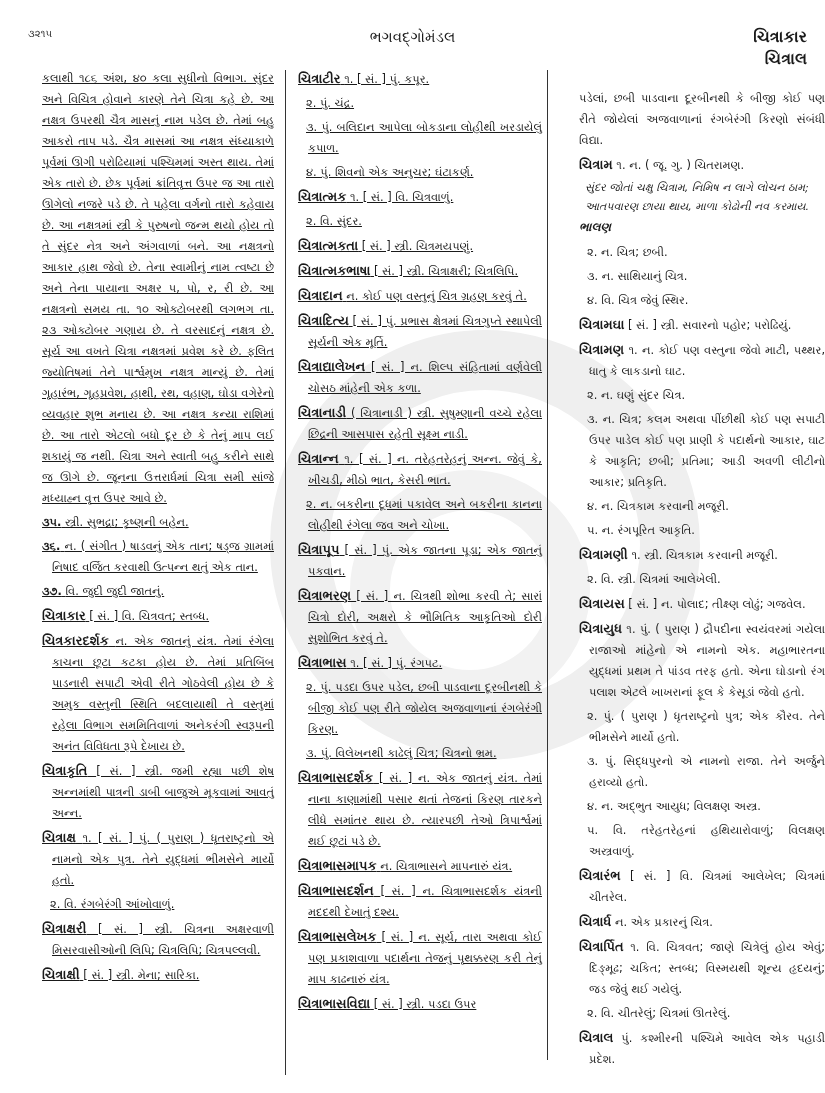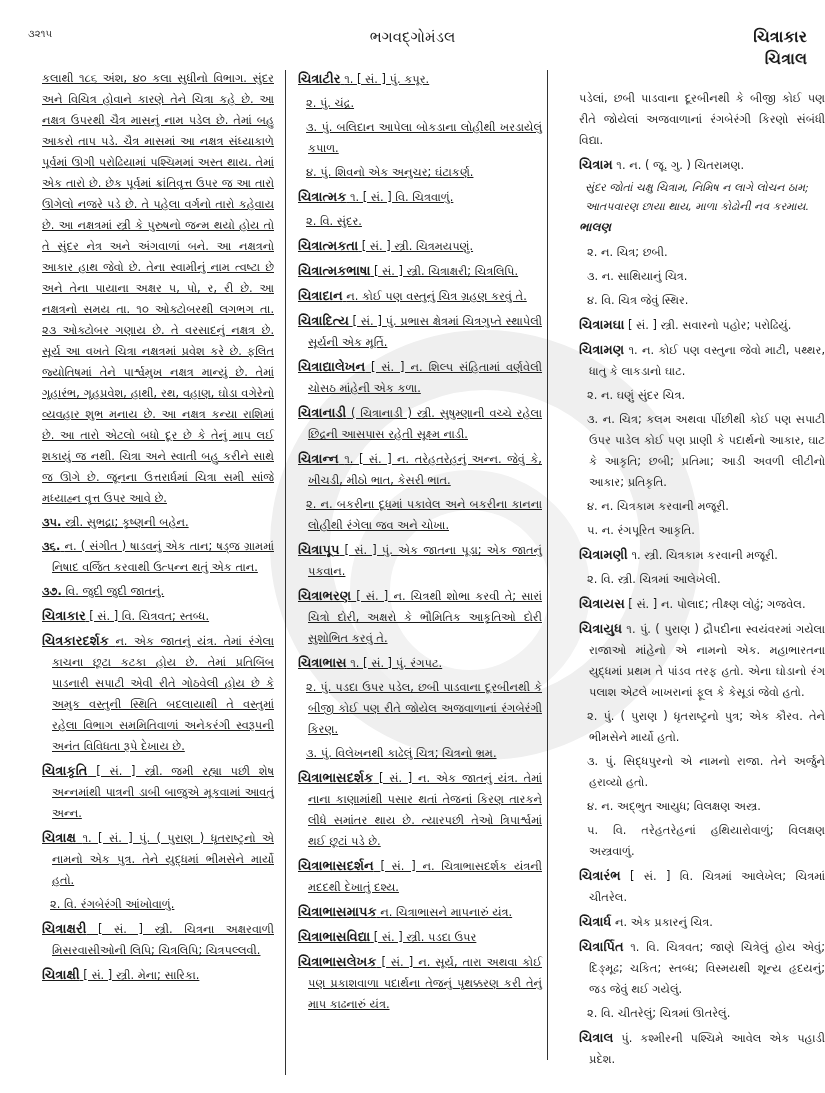--- a/index.html
+++ b/index.html
@@ -97,24 +97,24 @@
       <p class="entry"><span class="hw">ચિત્રાદ્યાલેખન</span> <span>[ સં. ] ન. શિલ્પ સંહિતામાં વર્ણવેલી ચોસઠ માંહેની એક કળા.</span></p>
       <p class="entry"><span class="hw">ચિત્રાનાડી</span> <span>( ચિત્રાનાડી ) સ્ત્રી. સુષુમ્ણાની વચ્ચે રહેલા છિદ્રની આસપાસ રહેતી સૂક્ષ્મ નાડી.</span></p>
       <p class="entry"><span class="hw">ચિત્રાન્ન</span> <span>૧. [ સં. ] ન. તરેહતરેહનું અન્ન. જેવું કે, ખીચડી, મીઠો ભાત, કેસરી ભાત.</span></p>
       <p class="sub">૨. ન. બકરીના દૂધમાં પકાવેલ અને બકરીના કાનના લોહીથી રંગેલા જવ અને ચોખા.</p>
       <p class="entry"><span class="hw">ચિત્રાપૂપ</span> <span>[ સં. ] પું. એક જાતના પૂડા; એક જાતનું પકવાન.</span></p>
       <p class="entry"><span class="hw">ચિત્રાભરણ</span> <span>[ સં. ] ન. ચિત્રથી શોભા કરવી તે; સારાં ચિત્રો દોરી, અક્ષરો કે ભૌમિતિક આકૃતિઓ દોરી સુશોભિત કરવું તે.</span></p>
       <p class="entry"><span class="hw">ચિત્રાભાસ</span> <span>૧. [ સં. ] પું. રંગપટ.</span></p>
       <p class="sub">૨. પું. પડદા ઉપર પડેલ, છબી પાડવાના દૂરબીનથી કે બીજી કોઈ પણ રીતે જોયેલ અજવાળાનાં રંગબેરંગી કિરણ.</p>
       <p class="sub">૩. પું. વિલેખનથી કાઢેલું ચિત્ર; ચિત્રનો ભ્રમ.</p>
       <p class="entry"><span class="hw">ચિત્રાભાસદર્શક</span> <span>[ સં. ] ન. એક જાતનું યંત્ર. તેમાં નાના કાણામાંથી પસાર થતાં તેજનાં કિરણ તારકને લીધે સમાંતર થાય છે. ત્યારપછી તેઓ ત્રિપાર્શ્વમાં થઈ છૂટાં પડે છે.</span></p>
+      <p class="entry"><span class="hw">ચિત્રાભાસમાપક</span> <span>ન. ચિત્રાભાસને માપનારું યંત્ર.</span></p>
       <p class="entry"><span class="hw">ચિત્રાભાસદર્શન</span> <span>[ સં. ] ન. ચિત્રાભાસદર્શક યંત્રની મદદથી દેખાતું દશ્ય.</span></p>
-      <p class="entry"><span class="hw">ચિત્રાભાસમાપક</span> <span>ન. ચિત્રાભાસને માપનારું યંત્ર.</span></p>
+      <p class="entry"><span class="hw">ચિત્રાભાસલેખક</span> <span>[ સં. ] ન. સૂર્ય, તારા અથવા કોઈ પણ પ્રકાશવાળા પદાર્થના તેજનું પૃથક્કરણ કરી તેનું માપ કાઢનારું યંત્ર.</span></p>
       <p class="entry"><span class="hw">ચિત્રાભાસવિદ્યા</span> <span>[ સં. ] સ્ત્રી. પડદા ઉપર</span></p>
-      <p class="entry"><span class="hw">ચિત્રાભાસલેખક</span> <span>[ સં. ] ન. સૂર્ય, તારા અથવા કોઈ પણ પ્રકાશવાળા પદાર્થના તેજનું પૃથક્કરણ કરી તેનું માપ કાઢનારું યંત્ર.</span></p>
     </div>
 </div>
 
 <div class="col col3">
   <p class="para">પડેલાં, છબી પાડવાના દૂરબીનથી કે બીજી કોઈ પણ રીતે જોયેલાં અજવાળાનાં રંગબેરંગી કિરણો સંબંધી વિદ્યા.</p>
   <div id="col3-entries">
       <p class="entry"><span class="hw">ચિત્રામ</span> <span>૧. ન. ( જૂ. ગુ. ) ચિતરામણ.</span></p>
       <p class="quote">સુંદર જોતાં ચક્ષુ ચિત્રામ, નિમિષ ન લાગે લોચન ઠામ;</p>
       <p class="quote">આતપવારણ છાયા થાય, માળા કોઢોની નવ કરમાય.</p>
       <p class="quote-src">ભાલણ</p>

